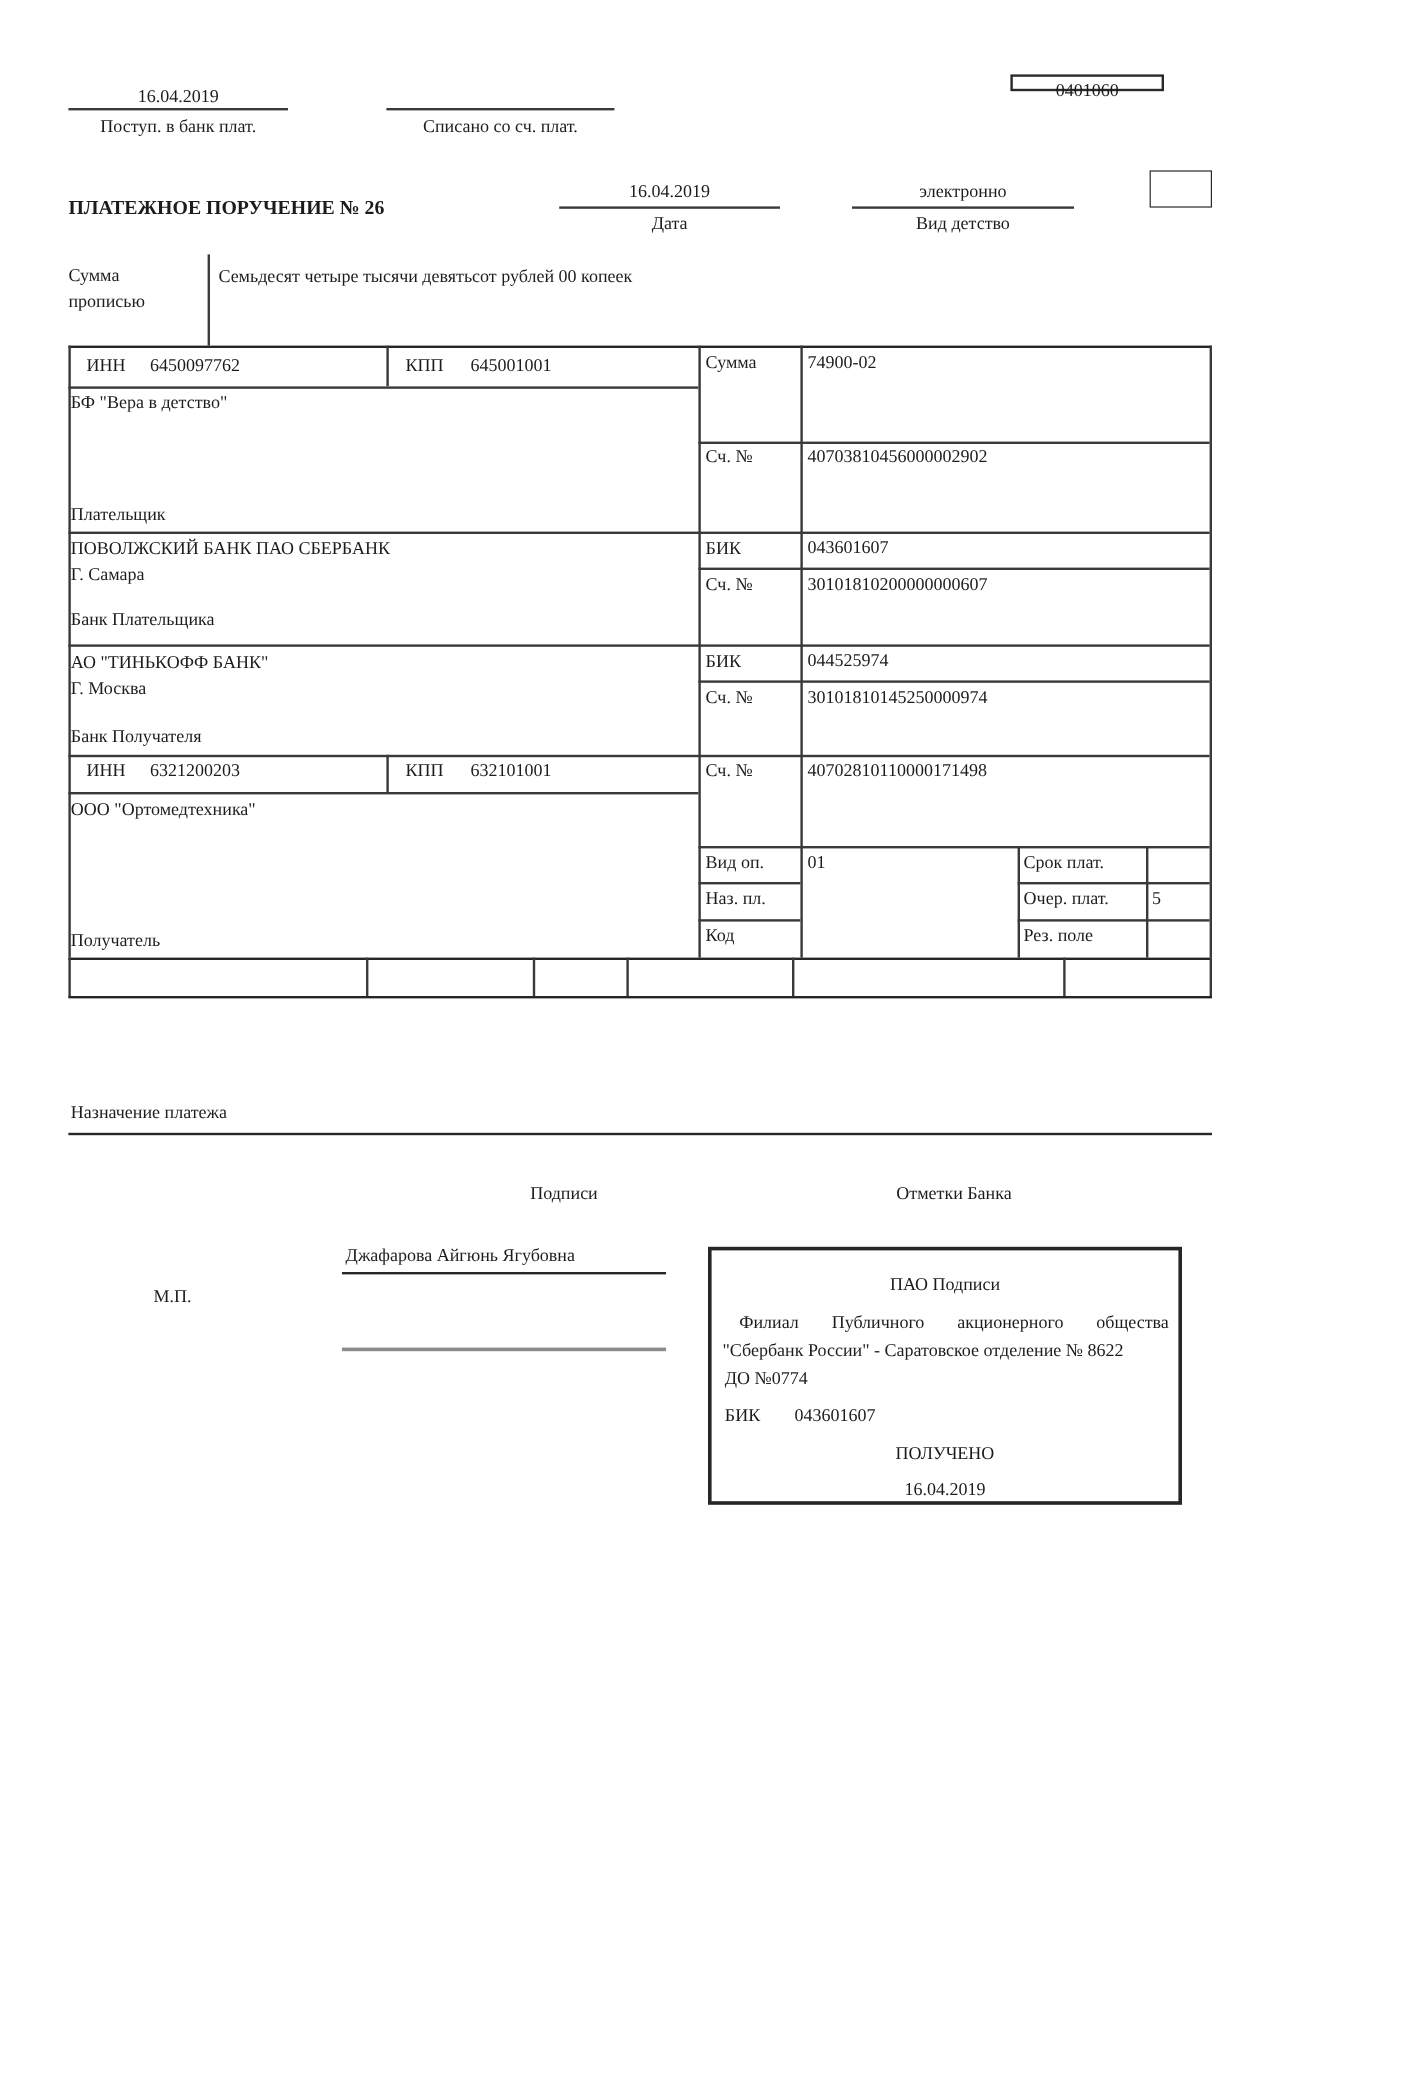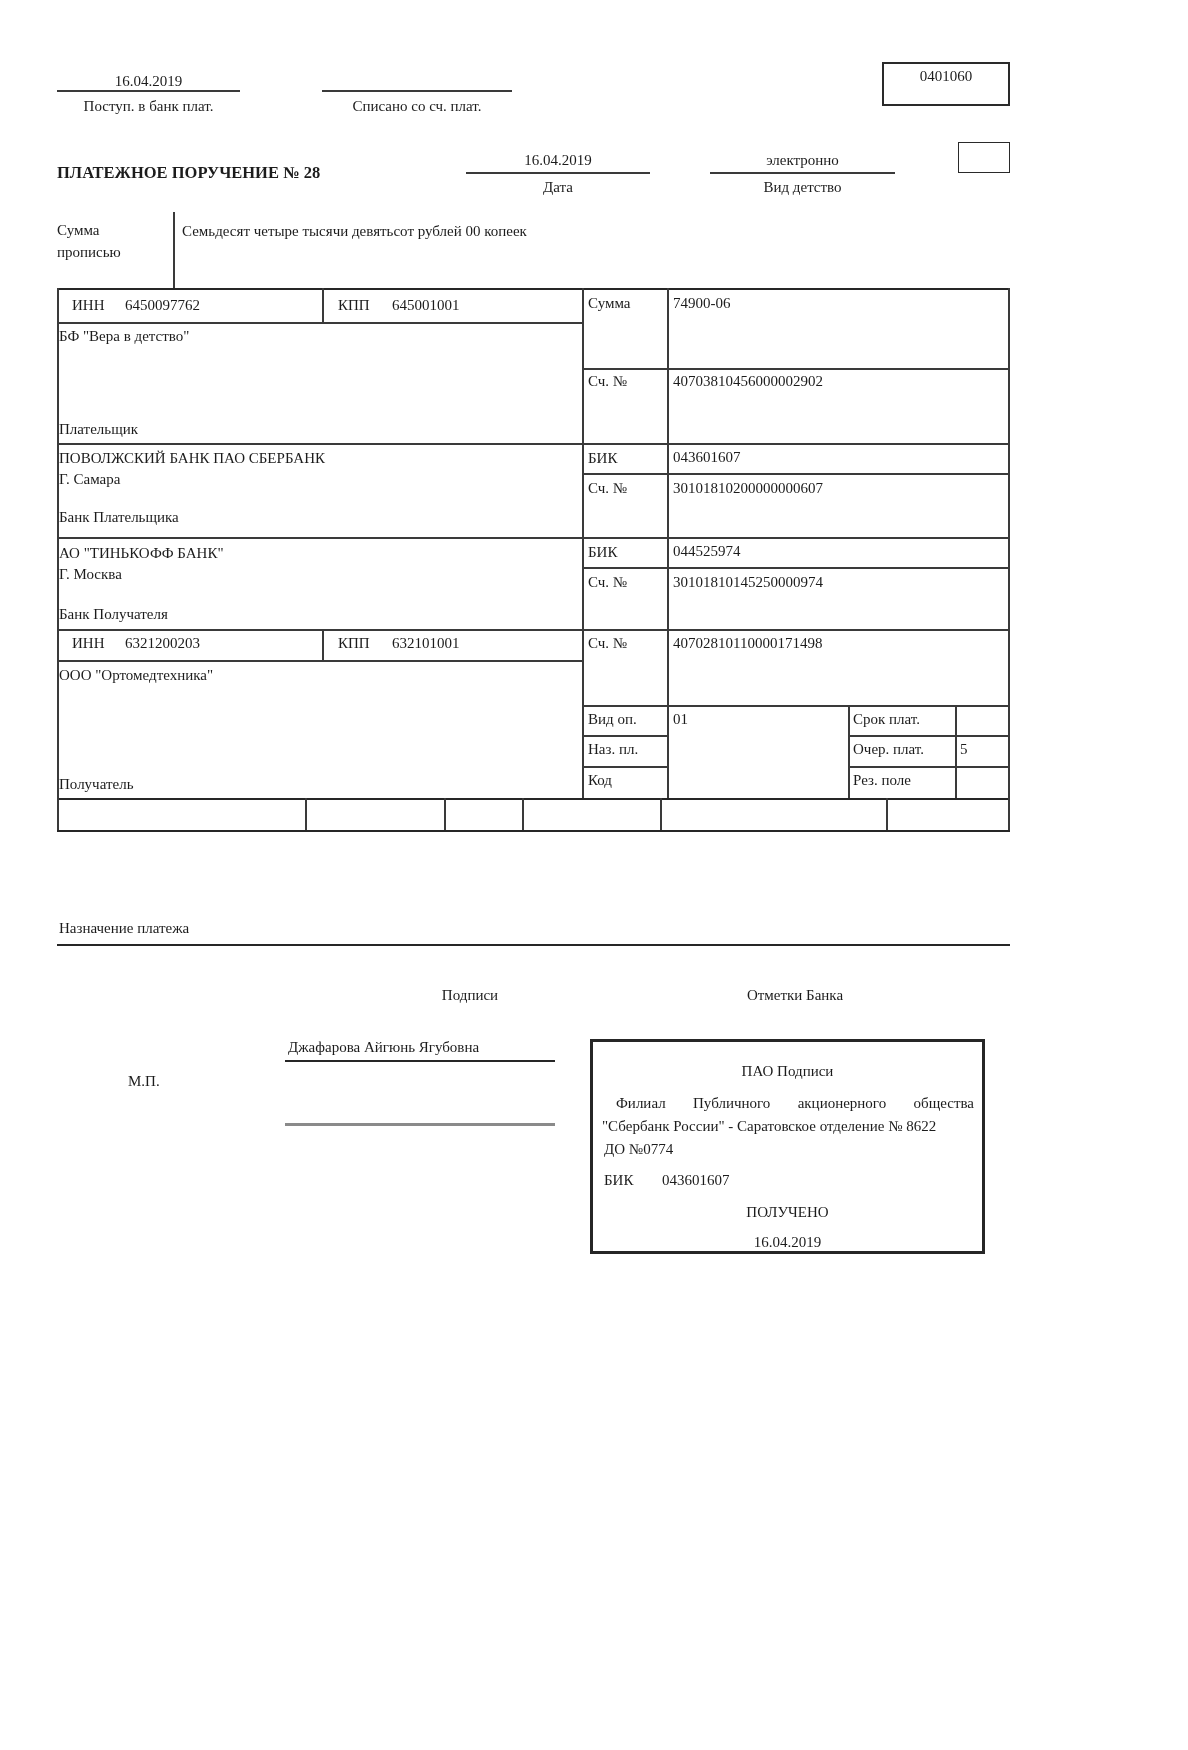--- a/index.html
+++ b/index.html
@@ -26,25 +26,25 @@
 
 <div class="page">
 
   <div class="t c" style="left:57px;top:72px;width:183px">16.04.2019</div>
   <div class="hl" style="left:57px;top:90px;width:183px"></div>
   <div class="t c" style="left:57px;top:97px;width:183px">Поступ. в банк плат.</div>
 
   <div class="hl" style="left:322px;top:90px;width:190px"></div>
   <div class="t c" style="left:322px;top:97px;width:190px">Списано со сч. плат.</div>
 
-  <div class="box" style="left:882px;top:62px;width:128px;height:44px">
+  <div class="box" style="left:842px;top:62px;width:128px;height:14px">
     <div class="t c" style="left:0;top:3px;width:124px">0401060</div>
   </div>
 
-  <div class="t b title" style="left:57px;top:163px">ПЛАТЕЖНОЕ ПОРУЧЕНИЕ № 28</div>
+  <div class="t b title" style="left:57px;top:163px">ПЛАТЕЖНОЕ ПОРУЧЕНИЕ № 26</div>
 
   <div class="t c" style="left:466px;top:151px;width:184px">16.04.2019</div>
   <div class="hl" style="left:466px;top:172px;width:184px"></div>
   <div class="t c" style="left:466px;top:178px;width:184px">Дата</div>
 
   <div class="t c" style="left:710px;top:151px;width:185px">электронно</div>
   <div class="hl" style="left:710px;top:172px;width:185px"></div>
   <div class="t c" style="left:710px;top:178px;width:185px">Вид детство</div>
 
   <div class="box" style="left:958px;top:142px;width:52px;height:31px;border-width:1.5px"></div>
@@ -86,21 +86,21 @@
   <div class="vl" style="left:660px;top:798px;height:33px"></div>
   <div class="vl" style="left:886px;top:798px;height:33px"></div>
   <div class="vl" style="left:1008px;top:798px;height:33px"></div>
   <div class="hv" style="left:57px;top:830px;width:953px"></div>
 
   <div class="t" style="left:72px;top:296px">ИНН</div>
   <div class="t" style="left:125px;top:296px">6450097762</div>
   <div class="t" style="left:338px;top:296px">КПП</div>
   <div class="t" style="left:392px;top:296px">645001001</div>
   <div class="t" style="left:588px;top:294px">Сумма</div>
-  <div class="t" style="left:673px;top:294px">74900-06</div>
+  <div class="t" style="left:673px;top:294px">74900-02</div>
   <div class="t" style="left:59px;top:327px">БФ "Вера в детство"</div>
   <div class="t" style="left:588px;top:372px">Сч. №</div>
   <div class="t" style="left:673px;top:372px">40703810456000002902</div>
   <div class="t" style="left:59px;top:420px">Плательщик</div>
 
   <div class="t" style="left:59px;top:449px">ПОВОЛЖСКИЙ БАНК ПАО СБЕРБАНК</div>
   <div class="t" style="left:59px;top:470px">Г. Самара</div>
   <div class="t" style="left:588px;top:449px">БИК</div>
   <div class="t" style="left:673px;top:448px">043601607</div>
   <div class="t" style="left:588px;top:479px">Сч. №</div>

